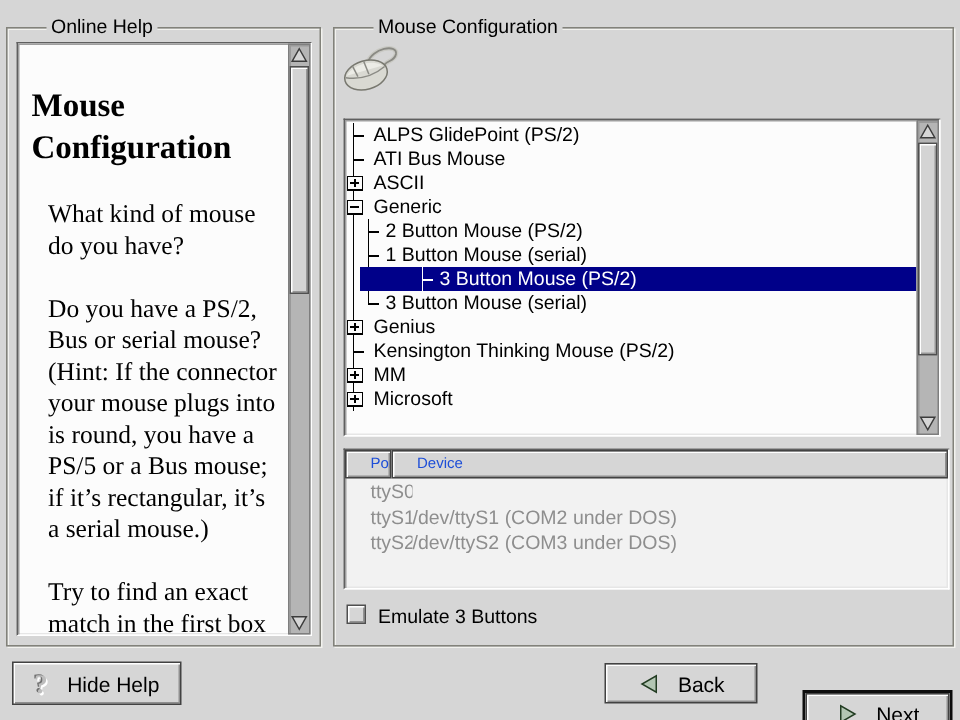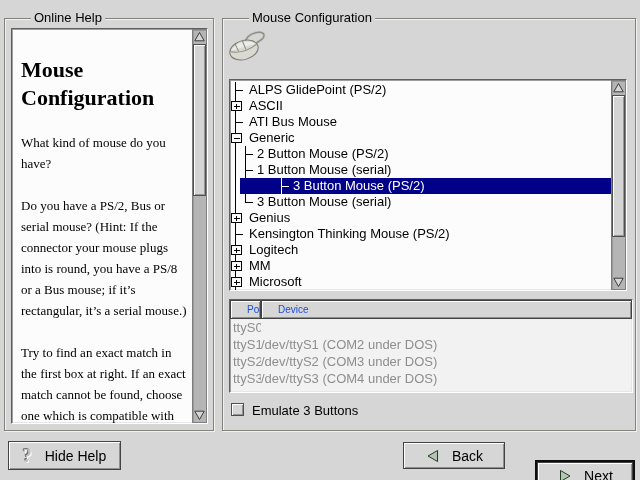--- a/index.html
+++ b/index.html
@@ -26,21 +26,21 @@
   }
   .raised{
     background:#d6d6d6;border:1px solid #424242;
     box-shadow: inset 1px 1px 0 #ffffff, inset -1px -1px 0 #8f8f8f;
   }
 
   
   #help-view{position:absolute;left:6px;top:9px;width:197px;height:396px;display:flex;background:#fcfcfc;}
   #help-content{flex:1;overflow:hidden;padding:27px 4px 0 9px;}
   #help-title{font-family:"Liberation Serif",serif;font-weight:bold;font-size:22px;line-height:28px;margin:0 0 20px 0;}
-  .help-p{font-family:"Liberation Serif",serif;font-size:13px;line-height:21px;margin:0 0 21px 0;}
+  .help-p{font-family:"Liberation Serif",serif;font-size:17px;line-height:21px;margin:0 0 21px 11px;}
 
   
   .sb{position:relative;flex:none;width:15px;background:#b5b5b5;border:1px solid #7e7e7e;box-shadow:inset 1px 1px 0 #9a9a9a;}
   .sb-arrow{position:absolute;left:0;width:13px;height:13px;display:block;}
   .sb-arrow.up{top:0;}
   .sb-arrow.down{bottom:0;}
   .sb-thumb{position:absolute;left:0;width:13px;background:#d4d4d4;border:1px solid #4f4f4f;
     box-shadow:inset 1px 1px 0 #ffffff, inset -1px -1px 0 #979797;}
 
   
@@ -55,21 +55,21 @@
   .tree-row.sel .lbl{color:#ffffff;}
 
   
   #dev-table{position:absolute;left:6px;top:280px;width:404px;height:94px;background:#f2f2f2;overflow:hidden;}
   #dev-head{display:flex;height:19px;}
   .th{color:#1d4ed8;font-size:10px;line-height:17px;padding-left:16px;overflow:hidden;}
   .th.c-port{width:31px;flex:none;}
   .th.c-dev{flex:1;}
   .tr{display:flex;height:17px;align-items:center;color:#8e8e8e;font-size:13px;}
   .td{white-space:nowrap;overflow:hidden;}
-  .td.c-port{width:31px;padding-left:3px;flex:none;}
+  .td.c-port{width:31px;padding-left:3px;flex:none;margin-left:14px;}
   .td.c-dev{flex:1;}
 
   
   #emulate-row{position:absolute;left:8px;top:384px;display:flex;align-items:flex-start;cursor:default;}
   #emulate-box{width:13px;height:13px;background:#d6d6d6;border:1px solid #4f4f4f;
     box-shadow:inset 1px 1px 0 #ffffff, inset -1px -1px 0 #939393;flex:none;}
   #emulate-label{padding-left:8px;font-size:13px;line-height:16px;}
 
   
   .btn{display:flex;align-items:center;justify-content:center;font-size:14px;cursor:default;}
@@ -86,21 +86,21 @@
 </head>
 <body style="background: rgb(214, 214, 214);">
 
 <div class="frame" id="help-frame" style="left:4px;top:18px;width:210px;height:413px;">
   <span class="frame-label">Online Help</span>
 
   <div class="sunken" id="help-view">
     <div id="help-content">
       <h1 id="help-title">Mouse Configuration</h1>
       <p class="help-p">What kind of mouse do you have?</p>
-      <p class="help-p">Do you have a PS/2, Bus or serial mouse? (Hint: If the connector your mouse plugs into is round, you have a PS/8 or a Bus mouse; if it’s rectangular, it’s a serial mouse.)</p>
+      <p class="help-p">Do you have a PS/2, Bus or serial mouse? (Hint: If the connector your mouse plugs into is round, you have a PS/5 or a Bus mouse; if it’s rectangular, it’s a serial mouse.)</p>
       <p class="help-p">Try to find an exact match in the first box at right. If an exact match cannot be found, choose one which is compatible with yours. Otherwise,</p>
     </div>
     <div class="sb">
       <svg class="sb-arrow up" width="13" height="13" viewBox="0 0 13 13">
           <polygon points="6.5,2.5 11.2,10.8 1.8,10.8" fill="#d6d6d6" stroke="#3c3c3c" stroke-width="1"></polygon>
         </svg>
       <div class="sb-thumb" style="top:14px;height:152px;"></div>
       <svg class="sb-arrow down" width="13" height="13" viewBox="0 0 13 13">
           <polygon points="6.5,10.5 1.8,2.2 11.2,2.2" fill="#d6d6d6" stroke="#3c3c3c" stroke-width="1"></polygon>
         </svg>
@@ -131,41 +131,41 @@
               <line x1="5.5" y1="0" x2="5.5" y2="16"></line>
               <line x1="5.5" y1="8.5" x2="12.5" y2="8.5"></line>
             </g>
           </svg>
           <span class="zone">
             <span class="lbl">ALPS GlidePoint (PS/2)</span>
           </span>
         </div>
         <div class="tree-row">
           <svg class="px" width="19" height="16">
-            <g stroke="#000" shape-rendering="crispEdges" fill="none">
-              <line x1="5.5" y1="0" x2="5.5" y2="4"></line>
-              <line x1="5.5" y1="12" x2="5.5" y2="16"></line>
-              <rect x="1.5" y="3.5" width="10" height="9" fill="#fcfcfc"></rect>
-              <line x1="3.5" y1="8" x2="9.5" y2="8"></line>
-              <line x1="6.5" y1="5.5" x2="6.5" y2="10.5"></line>
-            </g>
-          </svg>
-          <span class="zone">
-            <span class="lbl">ASCII</span>
-          </span>
-        </div>
-        <div class="tree-row">
-          <svg class="px" width="19" height="16">
             <g stroke="#000" shape-rendering="crispEdges">
               <line x1="5.5" y1="0" x2="5.5" y2="16"></line>
               <line x1="5.5" y1="8.5" x2="12.5" y2="8.5"></line>
             </g>
           </svg>
           <span class="zone">
             <span class="lbl">ATI Bus Mouse</span>
+          </span>
+        </div>
+        <div class="tree-row">
+          <svg class="px" width="19" height="16">
+            <g stroke="#000" shape-rendering="crispEdges" fill="none">
+              <line x1="5.5" y1="0" x2="5.5" y2="4"></line>
+              <line x1="5.5" y1="12" x2="5.5" y2="16"></line>
+              <rect x="1.5" y="3.5" width="10" height="9" fill="#fcfcfc"></rect>
+              <line x1="3.5" y1="8" x2="9.5" y2="8"></line>
+              <line x1="6.5" y1="5.5" x2="6.5" y2="10.5"></line>
+            </g>
+          </svg>
+          <span class="zone">
+            <span class="lbl">ASCII</span>
           </span>
         </div>
         <div class="tree-row">
           <svg class="px" width="19" height="16">
             <g stroke="#000" shape-rendering="crispEdges" fill="none">
               <line x1="5.5" y1="0" x2="5.5" y2="4"></line>
               <line x1="5.5" y1="12" x2="5.5" y2="16"></line>
               <rect x="1.5" y="3.5" width="10" height="9" fill="#fcfcfc"></rect>
               <line x1="3.5" y1="8" x2="9.5" y2="8"></line>
             </g>
@@ -246,34 +246,20 @@
         </div>
         <div class="tree-row">
           <svg class="px" width="19" height="16">
             <g stroke="#000" shape-rendering="crispEdges">
               <line x1="5.5" y1="0" x2="5.5" y2="16"></line>
               <line x1="5.5" y1="8.5" x2="12.5" y2="8.5"></line>
             </g>
           </svg>
           <span class="zone">
             <span class="lbl">Kensington Thinking Mouse (PS/2)</span>
-          </span>
-        </div>
-        <div class="tree-row">
-          <svg class="px" width="19" height="16">
-            <g stroke="#000" shape-rendering="crispEdges" fill="none">
-              <line x1="5.5" y1="0" x2="5.5" y2="4"></line>
-              <line x1="5.5" y1="12" x2="5.5" y2="16"></line>
-              <rect x="1.5" y="3.5" width="10" height="9" fill="#fcfcfc"></rect>
-              <line x1="3.5" y1="8" x2="9.5" y2="8"></line>
-              <line x1="6.5" y1="5.5" x2="6.5" y2="10.5"></line>
-            </g>
-          </svg>
-          <span class="zone">
-            <span class="lbl">Logitech</span>
           </span>
         </div>
         <div class="tree-row">
           <svg class="px" width="19" height="16">
             <g stroke="#000" shape-rendering="crispEdges" fill="none">
               <line x1="5.5" y1="0" x2="5.5" y2="4"></line>
               <line x1="5.5" y1="12" x2="5.5" y2="16"></line>
               <rect x="1.5" y="3.5" width="10" height="9" fill="#fcfcfc"></rect>
               <line x1="3.5" y1="8" x2="9.5" y2="8"></line>
               <line x1="6.5" y1="5.5" x2="6.5" y2="10.5"></line>
@@ -319,24 +305,20 @@
           <span class="td c-port">ttyS0</span>
         </div>
         <div class="tr">
           <span class="td c-port">ttyS1</span>
           <span class="td c-dev">/dev/ttyS1 (COM2 under DOS)</span>
         </div>
         <div class="tr">
           <span class="td c-port">ttyS2</span>
           <span class="td c-dev">/dev/ttyS2 (COM3 under DOS)</span>
         </div>
-        <div class="tr">
-          <span class="td c-port">ttyS3</span>
-          <span class="td c-dev">/dev/ttyS3 (COM4 under DOS)</span>
-        </div>
       </div>
   </div>
 
   <div id="emulate-row">
     <span id="emulate-box"></span>
     <span id="emulate-label">Emulate 3 Buttons</span>
   </div>
 </div>
 
 <div class="btn raised" id="hide-help">

